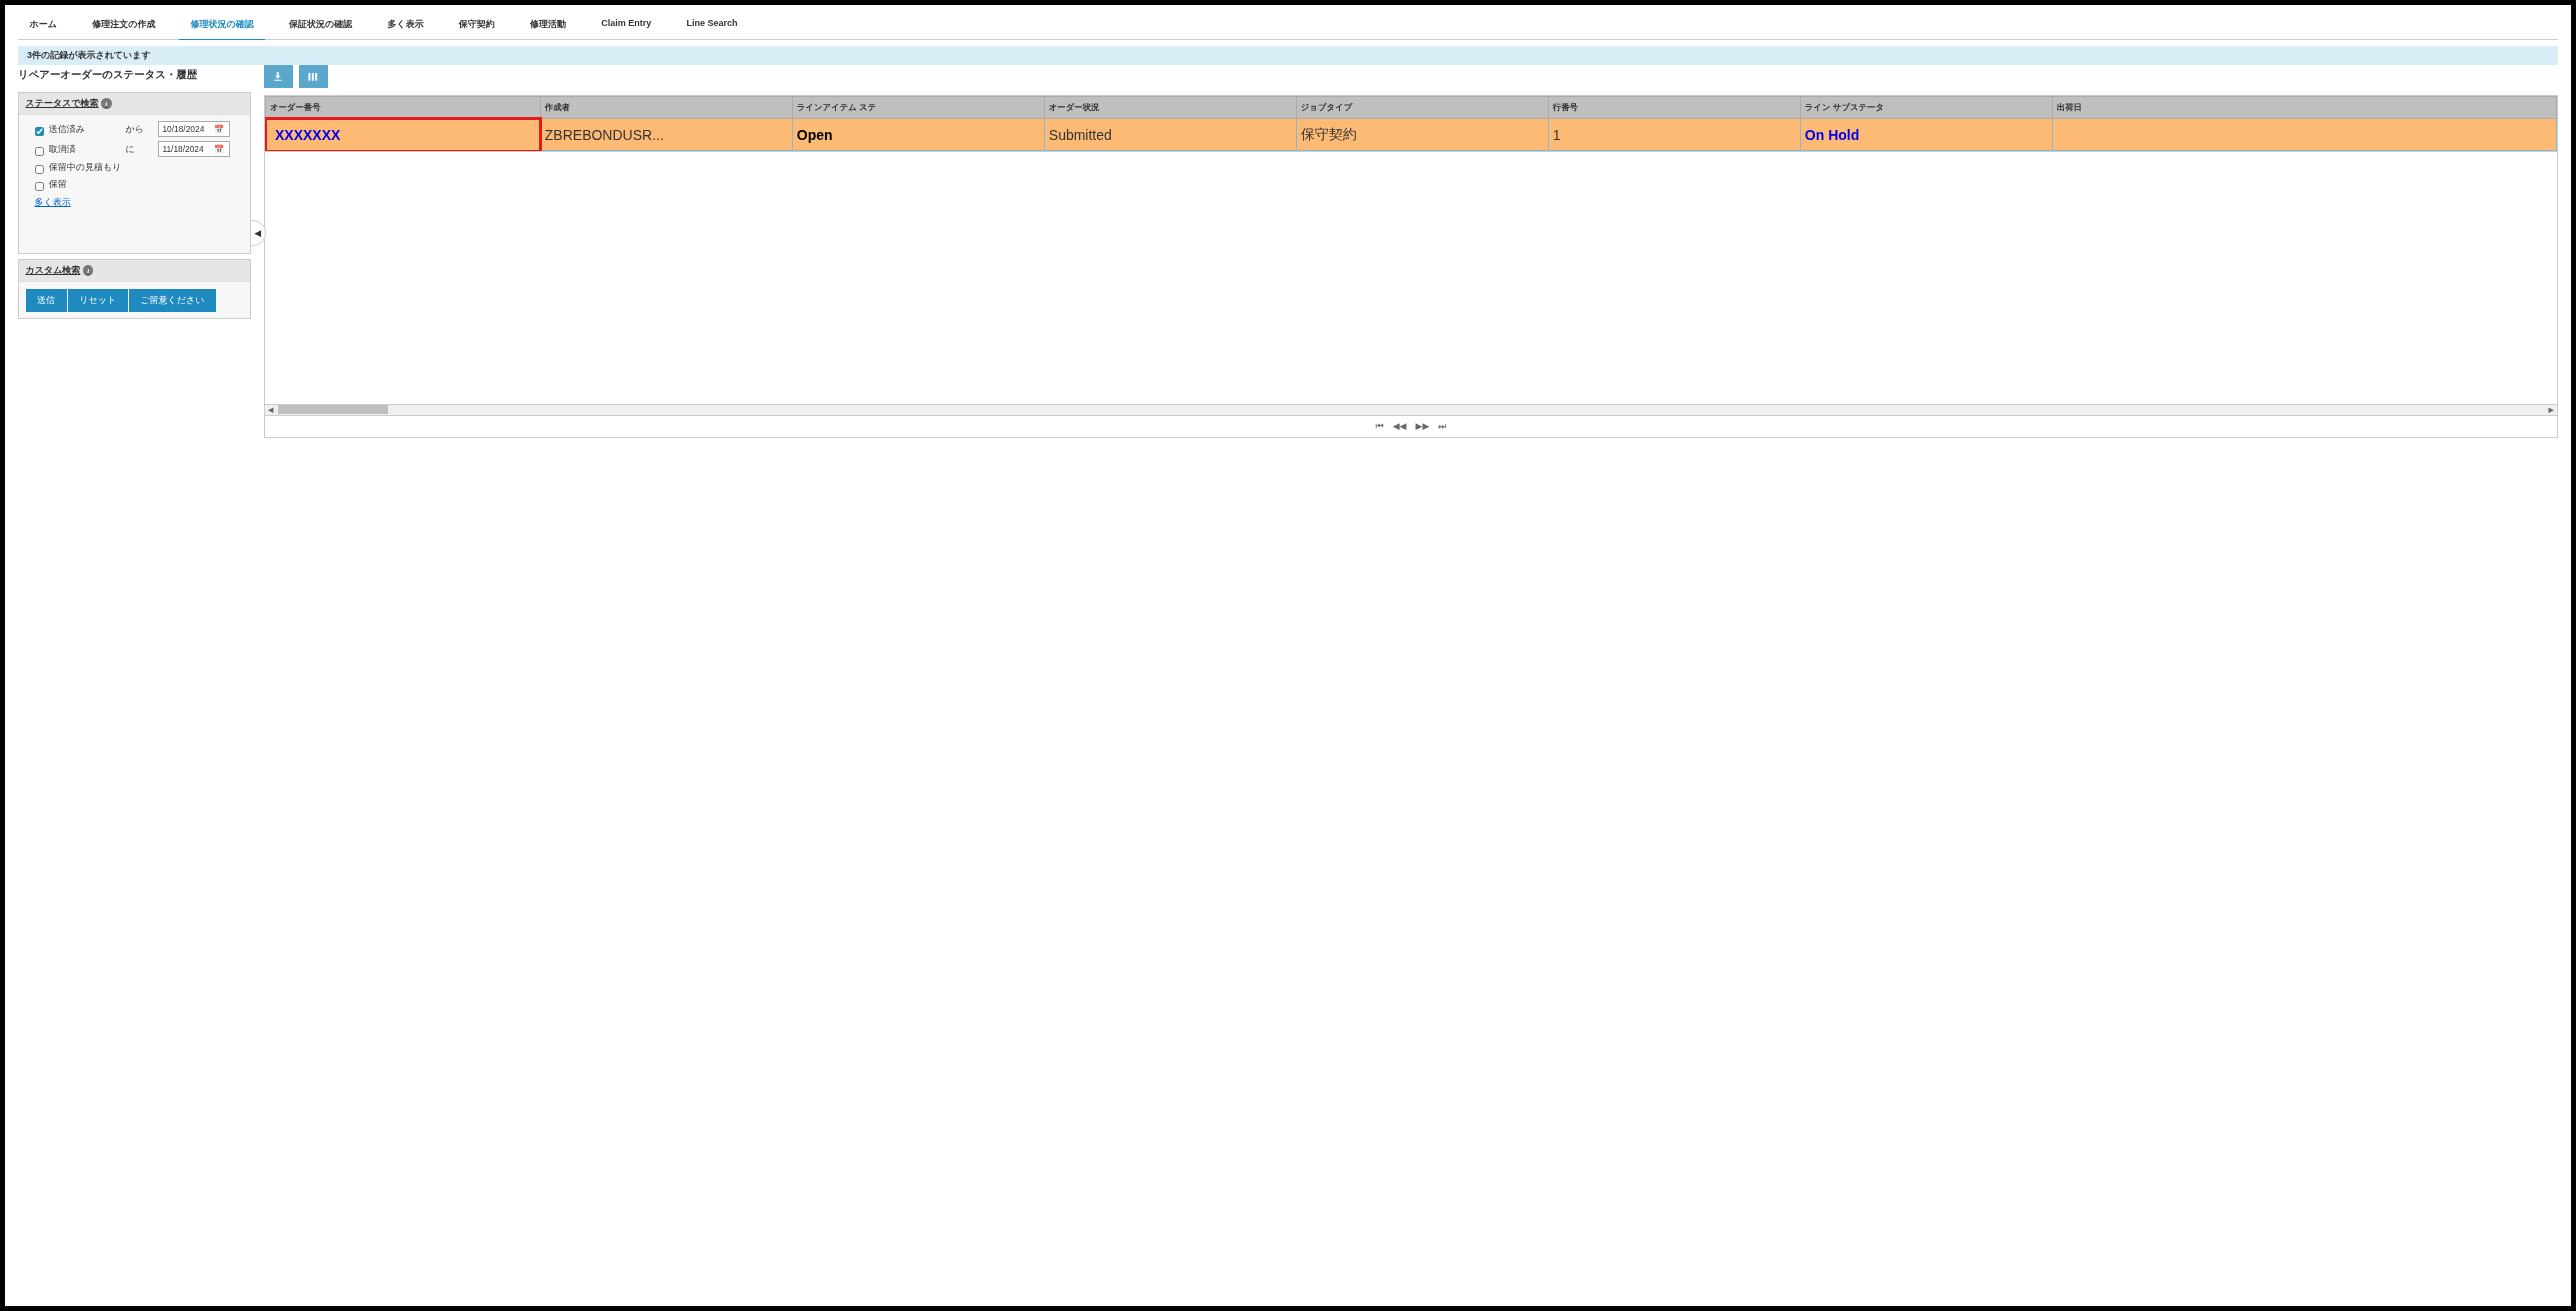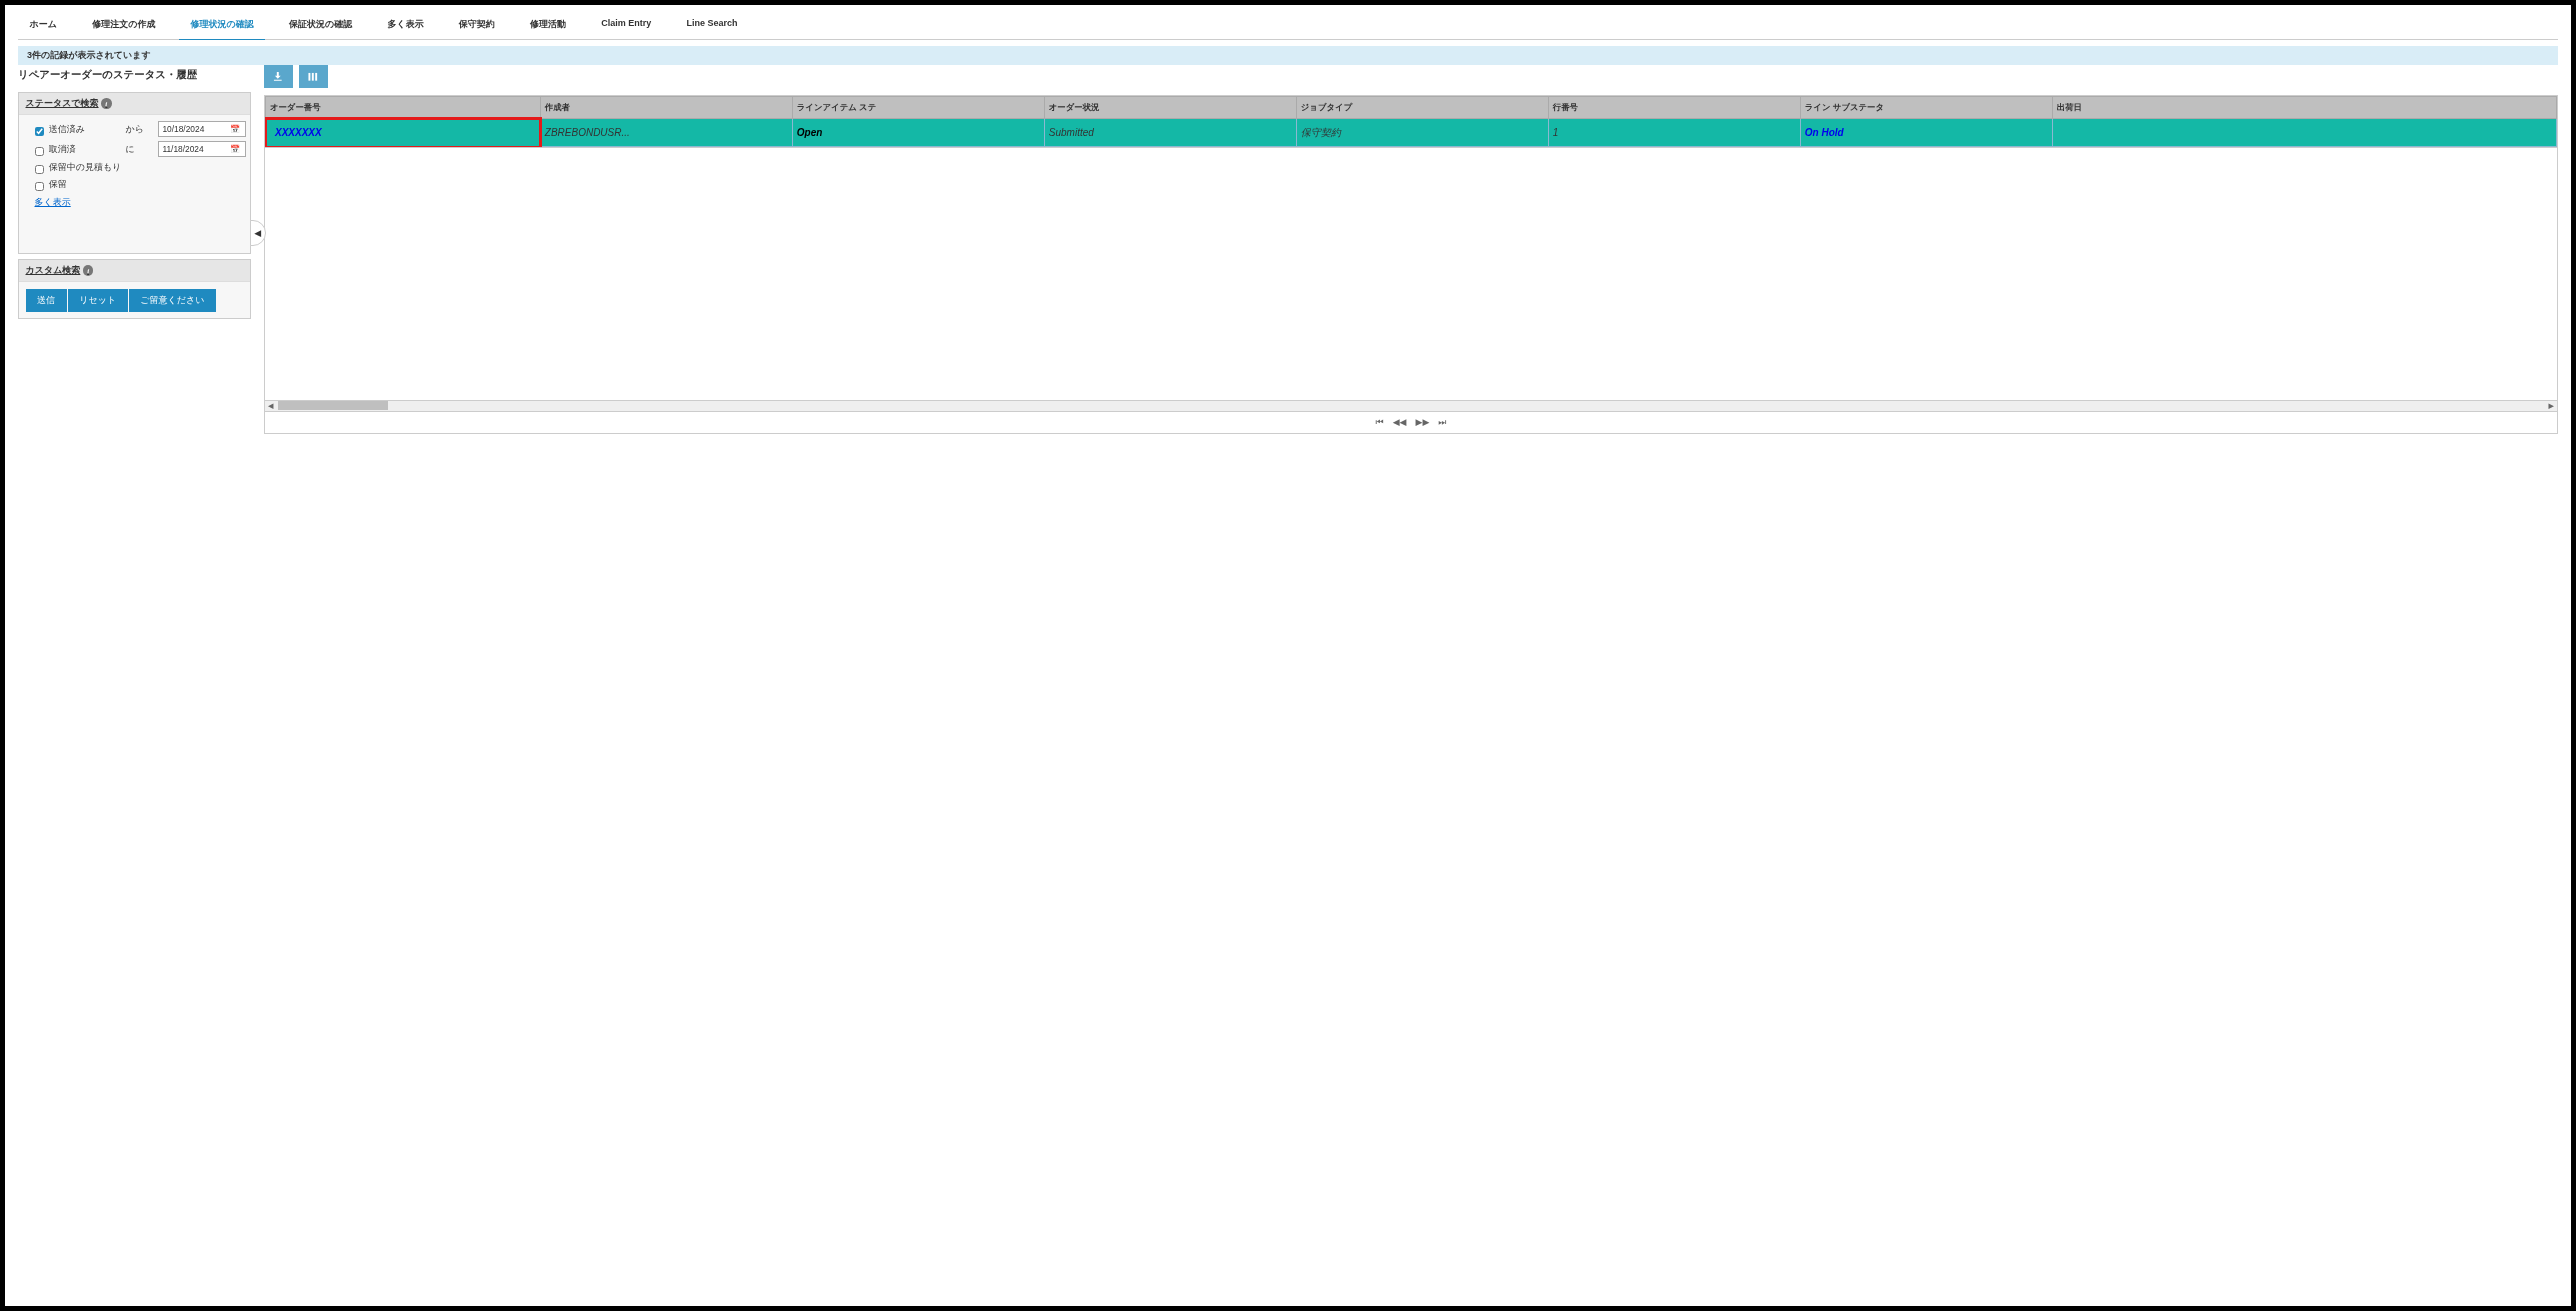--- a/index.html
+++ b/index.html
@@ -90,21 +90,21 @@
     row-gap: 3.9px;
     align-items: center;
     padding: 6.5px 10.4px 0 15.5px;
   }
   .chk-label { display: flex; align-items: flex-end; gap: 5.2px; }
   .chk-label input { width: 9px; height: 9px; accent-color: #1f8ac0; }
   .date-input {
     border: 0.6px solid #aaa;
     background: #fff;
     padding: 1.9px 3.9px;
-    width: 88px;
+    width: 72px;
     font-size: 8.4px;
     display: inline-flex;
     justify-content: space-between;
     align-items: center;
   }
   .show-more {
     color: #0066cc;
     text-decoration: underline;
     cursor: pointer;
     padding: 5.2px 0 0 15.5px;
@@ -141,28 +141,27 @@
     border: 0.6px solid #aaa;
     padding: 5.2px 3.9px;
     text-align: left;
     font-weight: bold;
     font-size: 8.4px;
     overflow: hidden;
     white-space: nowrap;
     text-overflow: ellipsis;
   }
   tbody td {
-    background: #14b8a6;
+    background: #fdba74;
     border: 0.6px solid #8bb8d1;
     padding: 6.5px 3.9px;
-    font-size: 10px;
+    font-size: 14px;
     overflow: hidden;
     white-space: nowrap;
     text-overflow: ellipsis;
-    font-style: italic;
   }
   .highlight-cell {
     outline: 3.2px solid #e51a1a;
     outline-offset: -1.9px;
     color: #0000ee;
     font-weight: bold;
     padding-left: 9px;
   }
   .link-blue { color: #0000ee; font-weight: bold; }
   .bold-black { font-weight: bold; color: #000; }

